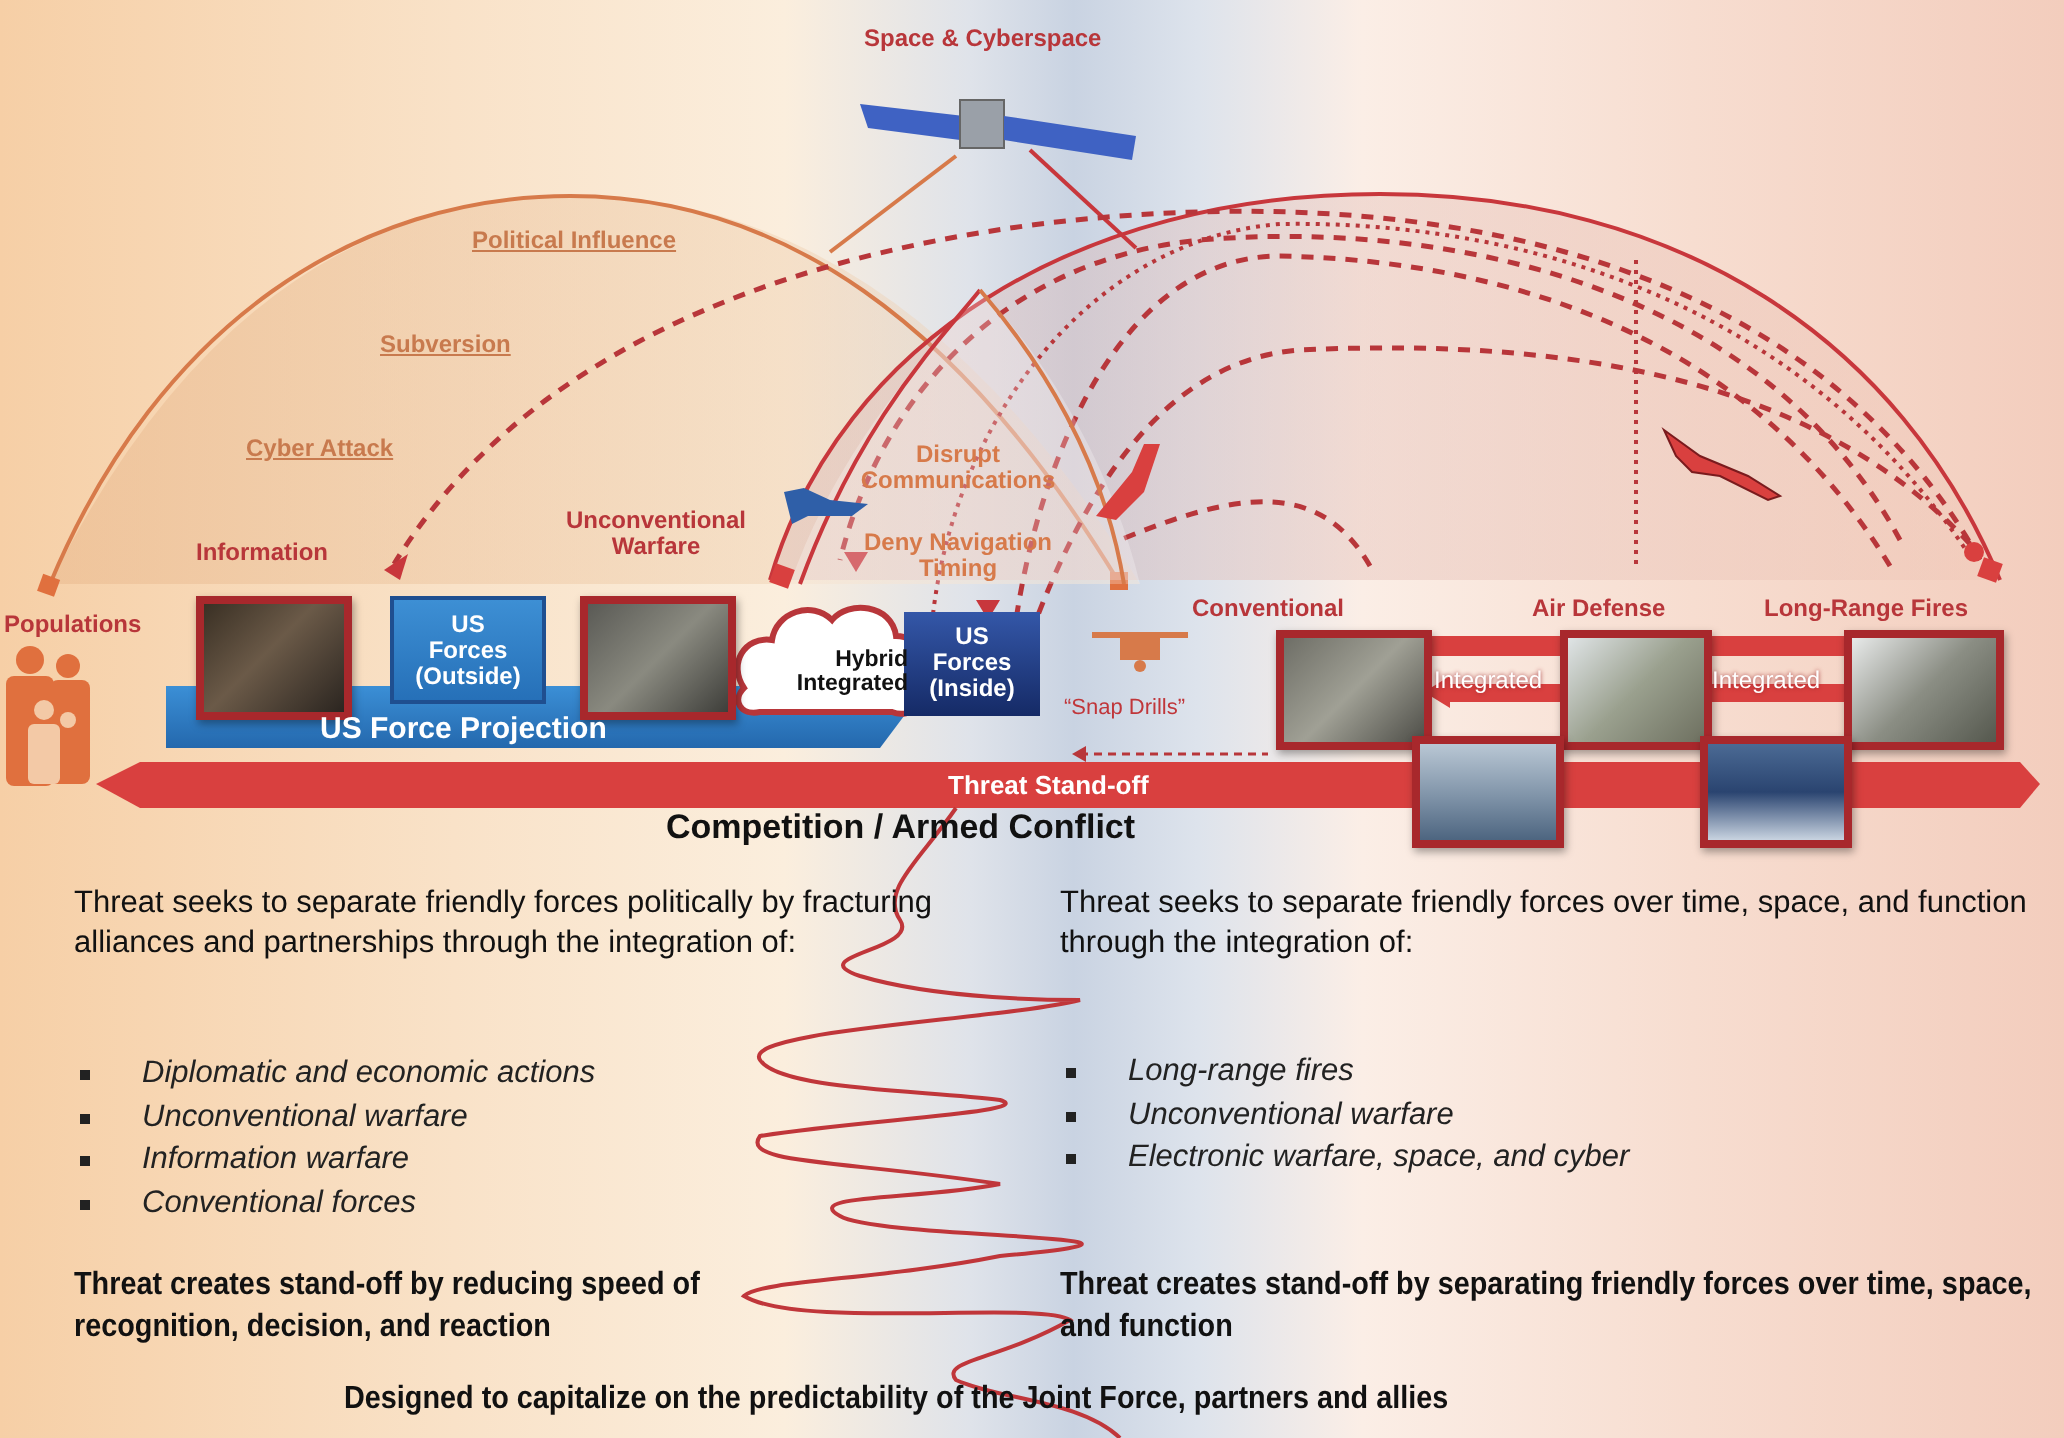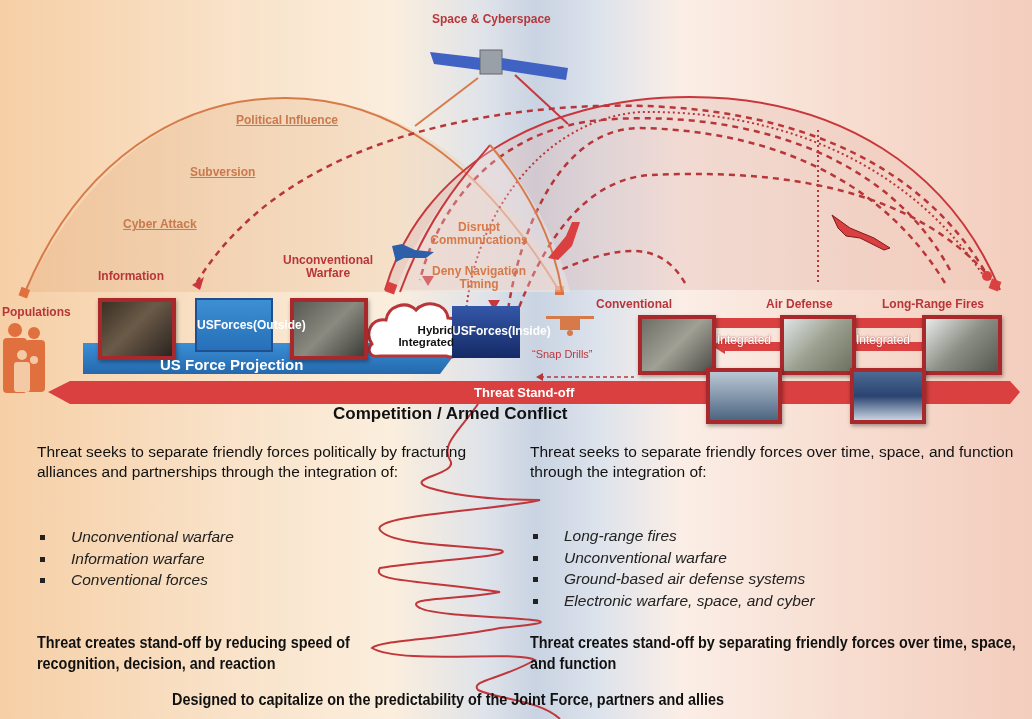--- a/index.html
+++ b/index.html
@@ -6,21 +6,21 @@
   body { width:1032px; height:719px; overflow:hidden; position:relative;
     font-family:"Liberation Sans", sans-serif;
     background: linear-gradient(90deg, #f6cfa6 0%, #f9e2c8 22%, #fbeedd 38%, #dfe3ea 47%, #c9d3e2 52%, #dde3ec 58%, #fbeee6 66%, #f7ddd0 82%, #f3cdbd 100%);
   }
   .abs { position:absolute; }
   svg.layer { position:absolute; left:0; top:0; }
   .lbl { position:absolute; font-weight:bold; white-space:nowrap; }
   .red-lbl { color:#b8363a; font-size:12px; }
   .orange-lbl { color:#c87a4e; font-size:12px;text-decoration:underline; }
   .photo { position:absolute; border:4px solid #a8282c; box-shadow:1px 2px 4px rgba(0,0,0,0.35); }
-  .bluebox { position:absolute; color:#fff; font-weight:bold; font-size:12px; text-align:center; line-height:13px; display:flex; flex-direction:row; align-items:center; }
+  .bluebox { position:absolute; color:#fff; font-weight:bold; font-size:12px; text-align:center; line-height:13px; display:flex; flex-direction:column; justify-content:center; align-items:center; }
   .para { position:absolute; font-weight:normal; color:#111; font-size:15.5px; line-height:20px; }
   .bullets { position:absolute; list-style:none; margin:0; padding:0; font-style:italic; font-size:15.5px; color:#222; line-height:21.5px; }
   .bullets li { position:relative; padding-left:34px; }
   .bullets li::before { content:""; position:absolute; left:3px; top:9px; width:5px; height:5px; background:#222; }
   .narrow { position:absolute; font-weight:bold; color:#111; font-size:16px; line-height:21px; font-family:"Liberation Sans", sans-serif; transform:scaleX(0.9); transform-origin:left top; }
 </style>
 </head>
 <body>
 
 <svg class="layer" width="1032" height="719">
@@ -169,28 +169,28 @@
 <div class="lbl red-lbl" style="left:766px;top:297px;">Air Defense</div>
 <div class="lbl red-lbl" style="left:882px;top:297px;">Long-Range Fires</div>
 <div class="lbl" style="left:717px;top:333px;color:#fff;font-size:12px;font-weight:normal;text-shadow:0 0 2px #a02a2e;">Integrated</div>
 <div class="lbl" style="left:856px;top:333px;color:#fff;font-size:12px;font-weight:normal;text-shadow:0 0 2px #a02a2e;">Integrated</div>
 
 <div class="lbl" style="left:474px;top:385px;color:#fff;font-size:13px;">Threat Stand-off</div>
 <div class="lbl" style="left:333px;top:404px;color:#111;font-size:17px;">Competition / Armed Conflict</div>
 
 <div class="para" style="left:37px;top:442px;width:430px;">Threat seeks to separate friendly forces politically by fracturing alliances and partnerships through the integration of:</div>
 <ul class="bullets" style="left:37px;top:526px;">
+  <li>Diplomatic and economic actions</li>
   <li>Unconventional warfare</li>
   <li>Information warfare</li>
   <li>Conventional forces</li>
 </ul>
 <div class="narrow" style="left:37px;top:632px;width:420px;">Threat creates stand-off by reducing speed of recognition, decision, and reaction</div>
 
 <div class="para" style="left:530px;top:442px;width:495px;">Threat seeks to separate friendly forces over time, space, and function through the integration of:</div>
 <ul class="bullets" style="left:530px;top:525px;">
   <li>Long-range fires</li>
   <li>Unconventional warfare</li>
-  <li>Ground-based air defense systems</li>
   <li>Electronic warfare, space, and cyber</li>
 </ul>
 <div class="narrow" style="left:530px;top:632px;width:545px;">Threat creates stand-off by separating friendly forces over time, space, and function</div>
 
 <div class="narrow" style="left:172px;top:689px;width:800px;">Designed to capitalize on the predictability of the Joint Force, partners and allies</div>
 
 </body></html>

